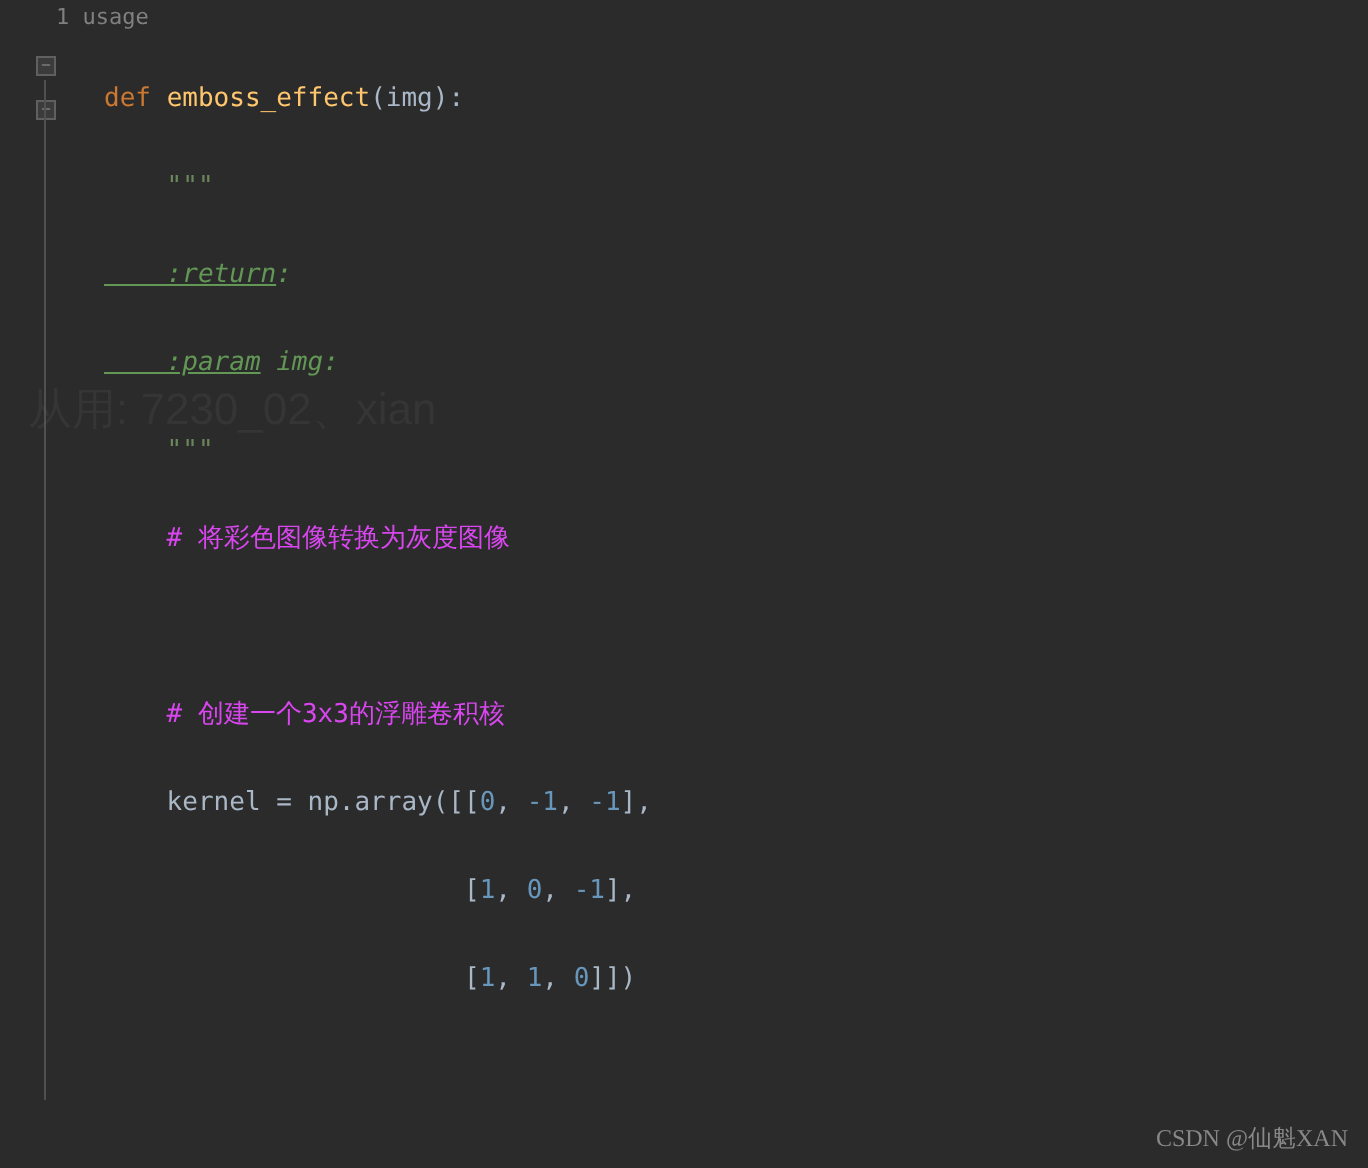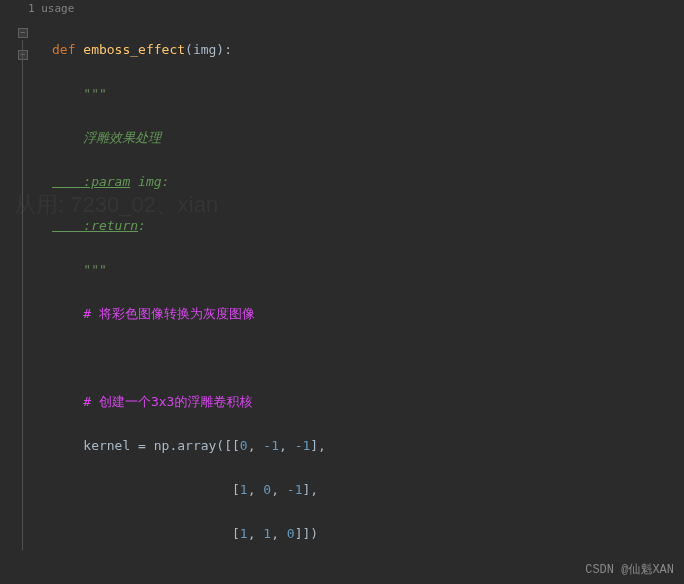--- a/index.html
+++ b/index.html
@@ -59,21 +59,21 @@
     .cmt { color: #d946ef; }
     .num { color: #6897bb; }
     .op { color: #a9b7c6; }
     .ident { color: #a9b7c6; }
     .watermark {
       position: absolute;
       bottom: 6px;
       right: 10px;
       color: #888;
       font-size: 12px;
-      font-family: Liberation Mono, monospace;
+      font-family: Liberation Serif, serif;
     }
     .bg-watermark {
       position: absolute;
       left: 14px;
       top: 190px;
       color: rgba(100,100,100,0.18);
       font-size: 22px;
       font-family: sans-serif;
       pointer-events: none;
     }
@@ -88,23 +88,22 @@
   <div class="fold-marker" style="top:22px;"></div>
   <div class="fold-line" style="top:12px; height:510px;"></div>
 </div>
 
 <div class="bg-watermark">从用:
 7230_02、xian</div>
 
 <div class="code-area">
 <div class="line"><span class="kw">def </span><span class="fn">emboss_effect</span><span class="param">(img):</span></div>
 <div class="line"><span class="str">    """</span></div>
-<div class="line"><span class="doc">    浮雕效果处理</span></div>
+<div class="line"><span class="doc-tag">    :return</span><span class="doc">:</span></div>
 <div class="line"><span class="doc-tag">    :param</span><span class="doc"> img:</span></div>
-<div class="line"><span class="doc-tag">    :return</span><span class="doc">:</span></div>
 <div class="line"><span class="str">    """</span></div>
 <div class="line"><span class="cmt">    # 将彩色图像转换为灰度图像</span></div>
 <div class="line"></div>
 <div class="line"><span class="cmt">    # 创建一个3x3的浮雕卷积核</span></div>
 <div class="line"><span class="ident">    kernel = np.array([[</span><span class="num">0</span><span class="op">, </span><span class="num">-1</span><span class="op">, </span><span class="num">-1</span><span class="op">],</span></div>
 <div class="line"><span class="ident">                       [</span><span class="num">1</span><span class="op">, </span><span class="num">0</span><span class="op">, </span><span class="num">-1</span><span class="op">],</span></div>
 <div class="line"><span class="ident">                       [</span><span class="num">1</span><span class="op">, </span><span class="num">1</span><span class="op">, </span><span class="num">0</span><span class="op">]])</span></div>
 
 
 

